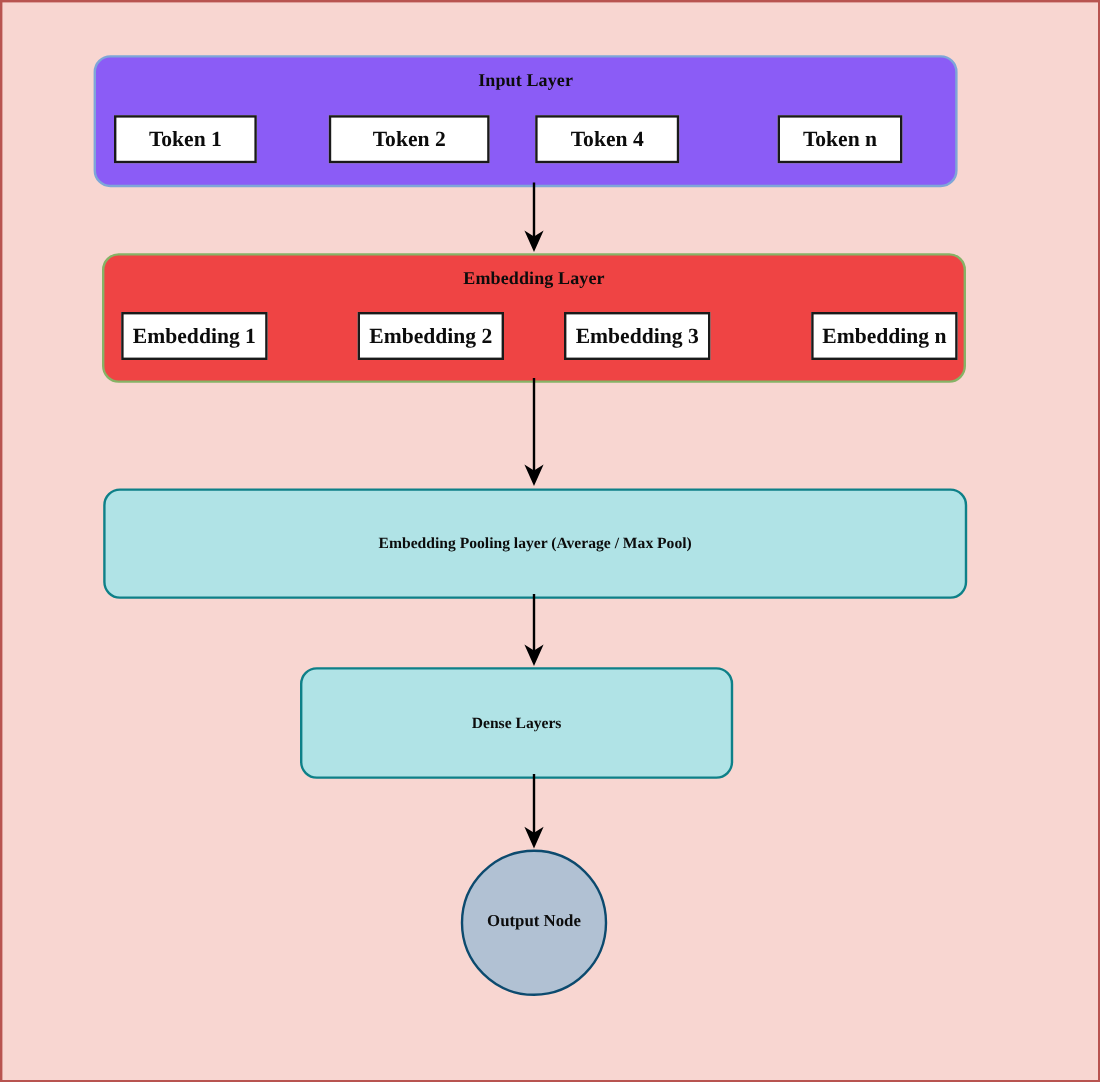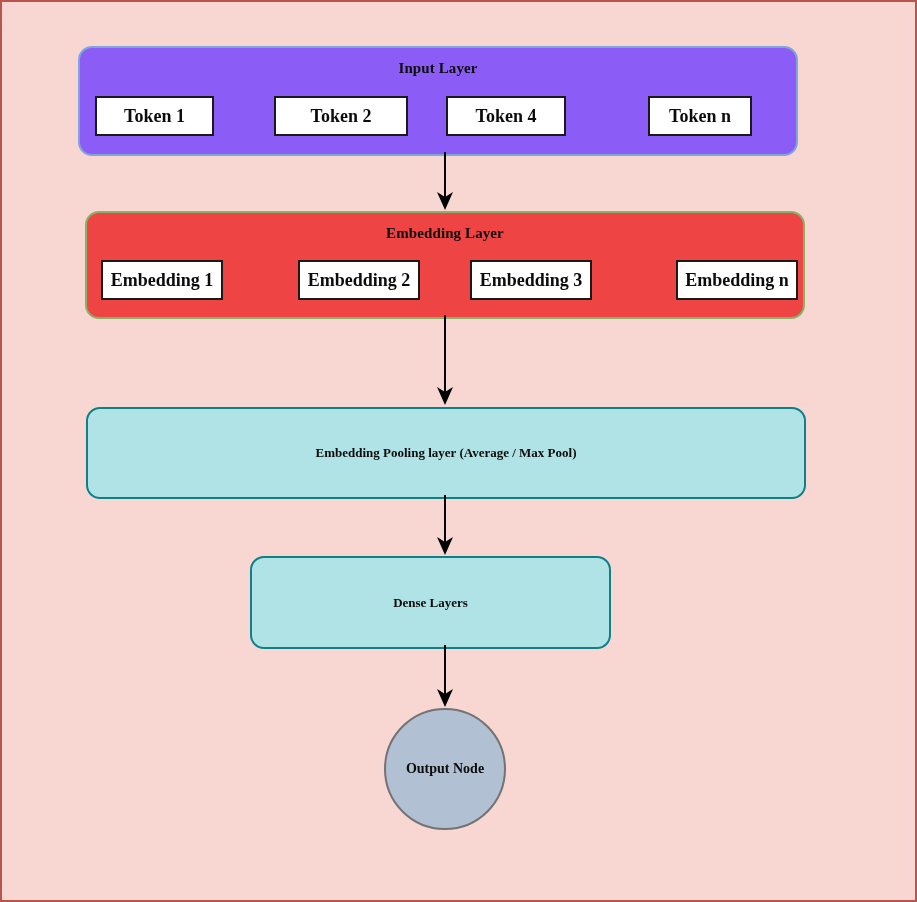--- a/index.html
+++ b/index.html
@@ -114,21 +114,21 @@
 
   
   .output-node {
     position: absolute;
     left: 382px;
     top: 706px;
     width: 122px;
     height: 122px;
     box-sizing: border-box;
     background: #b1c1d3;
-    border: 2px solid #737373;
+    border: 2px solid #0c4a6e;
     border-radius: 50%;
     display: flex;
     align-items: center;
     justify-content: center;
     font-size: 14px;
     font-weight: bold;
     color: #0c0c0c;
   }
 
   

